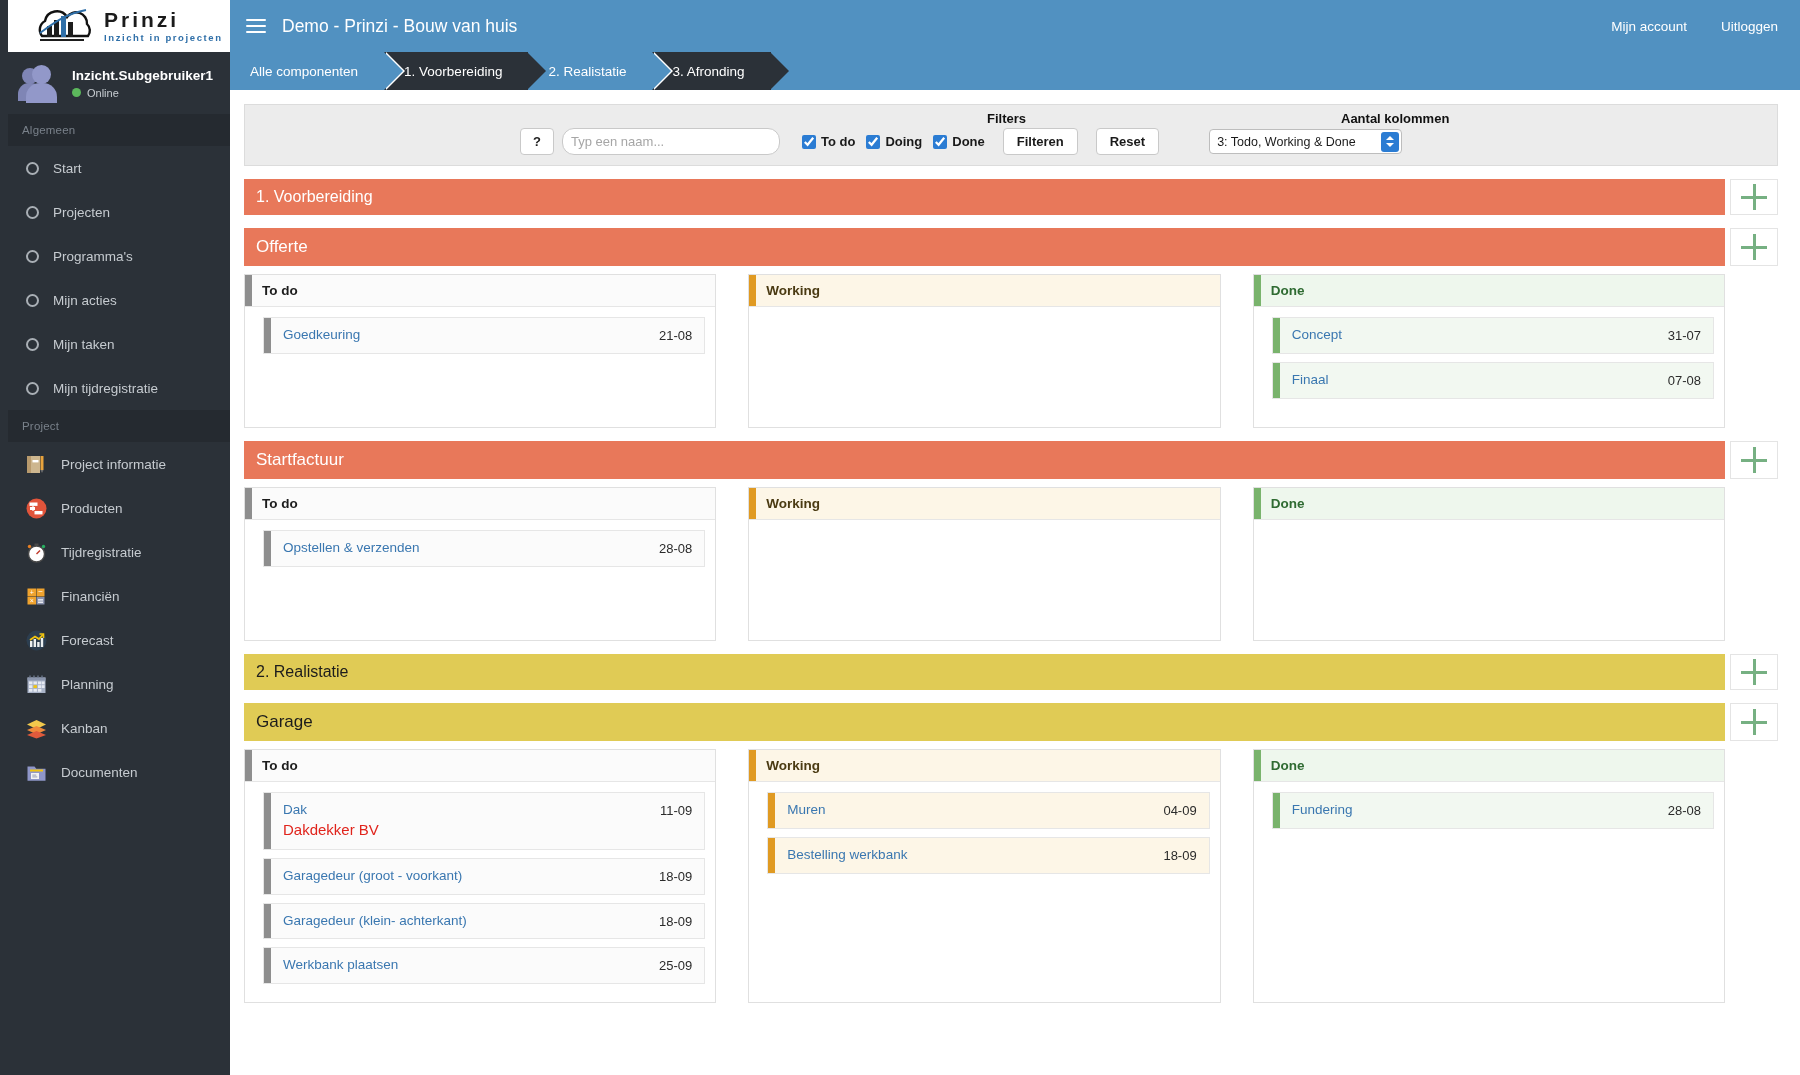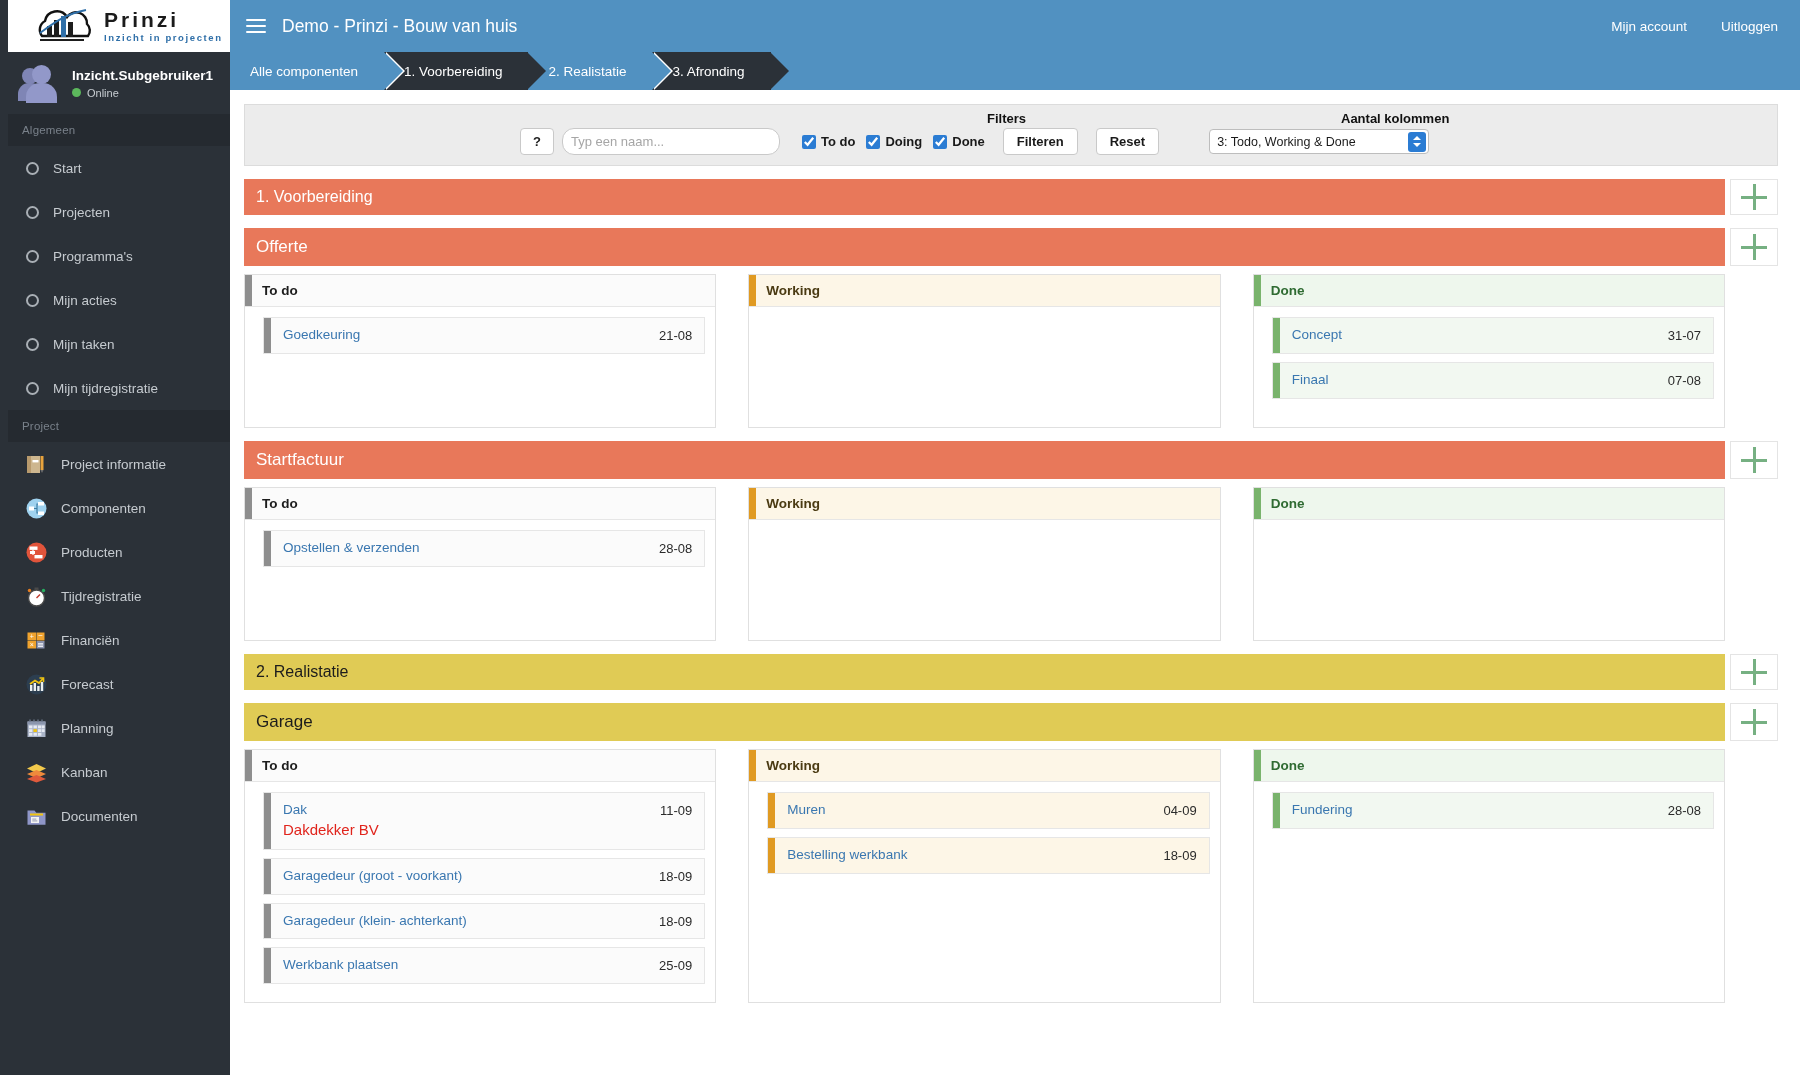--- a/index.html
+++ b/index.html
@@ -94,21 +94,21 @@
          font-weight: 700; color: #1a1a1a; cursor: pointer; }
   .chk input { width: 14px; height: 14px; accent-color: #2b7cd3; cursor: pointer; margin: 0; }
   .lbl-filters { position: absolute; left: 742px; top: 6px; font-size: 13px;
                  font-weight: 700; color: #111; }
   .lbl-kolommen { position: absolute; left: 1096px; top: 6px; font-size: 13px;
                   font-weight: 700; color: #111; }
   .btn-g { height: 27px; background: #fff; border: 1px solid #c9c9c9; border-radius: 4px;
            padding: 0 13px; font-size: 13px; font-weight: 700; color: #1a1a1a;
            cursor: pointer; margin-left: 10px; font-family: "Liberation Sans", sans-serif; }
   .sel-wrap { position: relative; margin-left: 42px; }
-  .sel-box { width: 220px; height: 25px; background: #fff; border: 1px solid #bdbdbd;
+  .sel-box { width: 193px; height: 25px; background: #fff; border: 1px solid #bdbdbd;
              border-radius: 4px; font-size: 12.5px; color: #1a1a1a; display: flex;
              align-items: center; padding: 0 26px 0 7px; cursor: pointer; }
   .sel-stepper { position: absolute; right: 3px; top: 2.5px; width: 18px; height: 20px;
                  background: #2b7cd3; border-radius: 3px; display: flex; flex-direction: column;
                  align-items: center; justify-content: center; gap: 3px; }
   .sel-stepper i { width: 0; height: 0; border-left: 4px solid transparent;
                    border-right: 4px solid transparent; }
   .sel-stepper i.up { border-bottom: 4.5px solid #fff; }
   .sel-stepper i.dn { border-top: 4.5px solid #fff; }
 
@@ -234,30 +234,20 @@
     <div id="project-nav">
         <div class="nav-item">
           <span class="ico"><svg width="21" height="21" viewBox="0 0 21 21">
               <rect x="1" y="2" width="5" height="17" fill="#b89a6d"></rect>
               <rect x="5" y="2" width="9" height="17" fill="#cdb68f"></rect>
               <rect x="6.5" y="6" width="6" height="2.4" fill="#fff"></rect>
               <rect x="14.5" y="2" width="3" height="14" fill="#e8a33d"></rect>
               <path d="M14.5 16 l1.5 3 l1.5 -3 z" fill="#6d6d6d"></path>
             </svg></span>
           <span>Project informatie</span>
-        </div>
-        <div class="nav-item">
-          <span class="ico"><svg width="21" height="21" viewBox="0 0 21 21">
-              <circle cx="10.5" cy="10.5" r="10" fill="#9fd2ef"></circle>
-              <rect x="3" y="8.5" width="5" height="4" fill="#fff"></rect>
-              <rect x="12" y="4" width="6" height="3.5" fill="#fff"></rect>
-              <rect x="12" y="13.5" width="6" height="3.5" fill="#fff"></rect>
-              <path d="M8 10.5 h3 v-4.5 h1 M11 10.5 v4.5 h1" stroke="#3e7fa5" fill="none" stroke-width="1.2"></path>
-            </svg></span>
-          <span>Componenten</span>
         </div>
         <div class="nav-item">
           <span class="ico"><svg width="21" height="21" viewBox="0 0 21 21">
               <circle cx="10.5" cy="10.5" r="10" fill="#e1543b"></circle>
               <rect x="3.5" y="4.5" width="8" height="3.4" fill="#fff"></rect>
               <rect x="8.5" y="13" width="8" height="3.4" fill="#fff"></rect>
               <rect x="4" y="9" width="5" height="3" fill="#fff"></rect>
               <path d="M7 8 v5" stroke="#fff" stroke-width="1.2"></path>
             </svg></span>
           <span>Producten</span>

